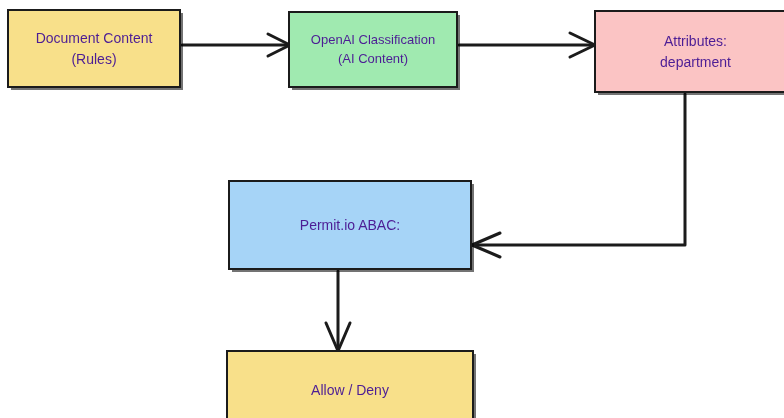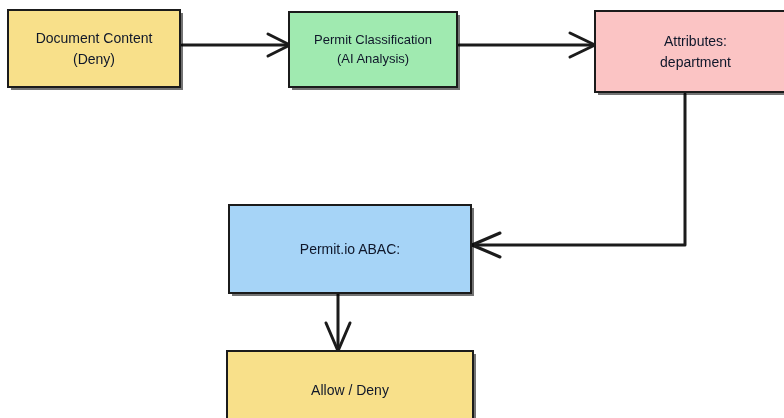--- a/index.html
+++ b/index.html
@@ -28,21 +28,21 @@
   }
   .node-box {
     position: absolute;
     box-sizing: border-box;
     border: 2px solid #1b1b1b;
     display: flex;
     flex-direction: column;
     align-items: center;
     justify-content: center;
     text-align: center;
-    color: #0f172a;
+    color: #4c1d95;
     font-family: "Liberation Sans", sans-serif;
     font-size: 14px;
     line-height: 1.45;
     box-shadow: 3px 3px 0 -1px rgba(0,0,0,0.55);
   }
   .node-line {
     display: block;
     white-space: pre;
   }
 </style>
@@ -70,34 +70,34 @@
 
     <g>
       <line x1="338" y1="271" x2="338" y2="350" stroke="#1b1b1b" stroke-width="3" stroke-linecap="round"></line>
       <polyline points="326,323 338,351 350,323" fill="none" stroke="#1b1b1b" stroke-width="3" stroke-linecap="round" stroke-linejoin="round"></polyline>
     </g>
 
   </svg>
 
   <div class="node-box" style="left:7px; top:9px; width:174px; height:79px; background:#f8e08a;">
     <span class="node-line">Document Content</span>
-    <span class="node-line">(Deny)</span>
+    <span class="node-line">(Rules)</span>
   </div>
 
   <div class="node-box" style="left:288px; top:11px; width:170px; height:77px; background:#a0eab0; font-size:13px;">
-    <span class="node-line">Permit Classification</span>
-    <span class="node-line">(AI Analysis)</span>
+    <span class="node-line">OpenAI Classification</span>
+    <span class="node-line">(AI Content)</span>
   </div>
 
   <div class="node-box" style="left:594px; top:10px; width:203px; height:83px; background:#fbc4c4;">
     <span class="node-line">Attributes:</span>
     <span class="node-line">department</span>
   </div>
 
-  <div class="node-box" style="left:228px; top:180px; width:244px; height:90px; background:#a6d4f7;margin-top:24px;">
+  <div class="node-box" style="left:228px; top:180px; width:244px; height:90px; background:#a6d4f7;">
     <span class="node-line">Permit.io ABAC:</span>
   </div>
 
   <div class="node-box" style="left:226px; top:350px; width:248px; height:80px; background:#f8e08a;">
     <span class="node-line">Allow / Deny</span>
   </div>
 
 </div>
 
 </body></html>

